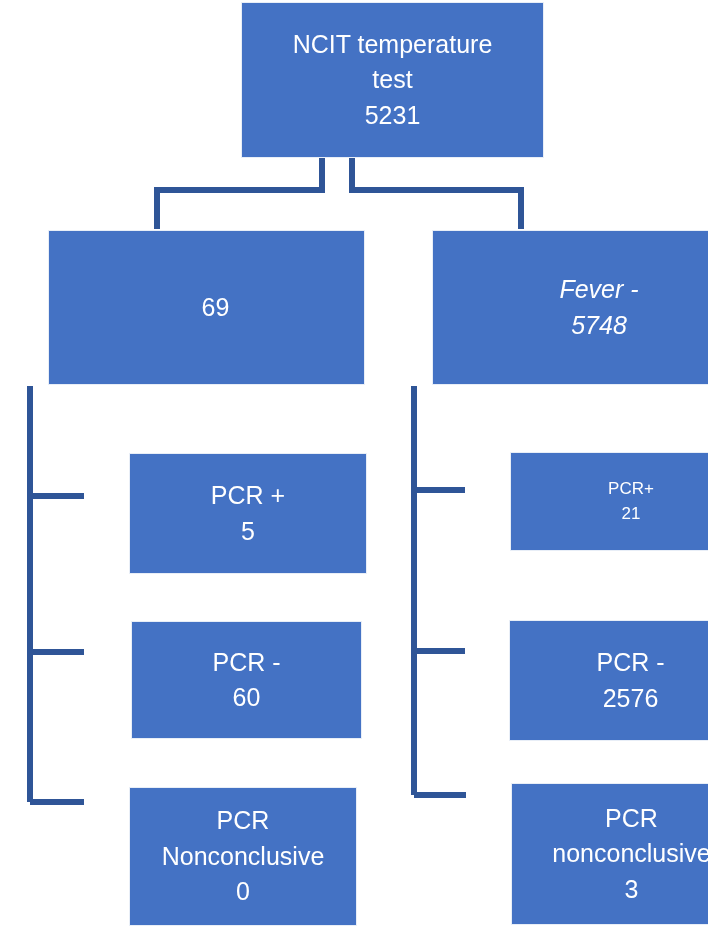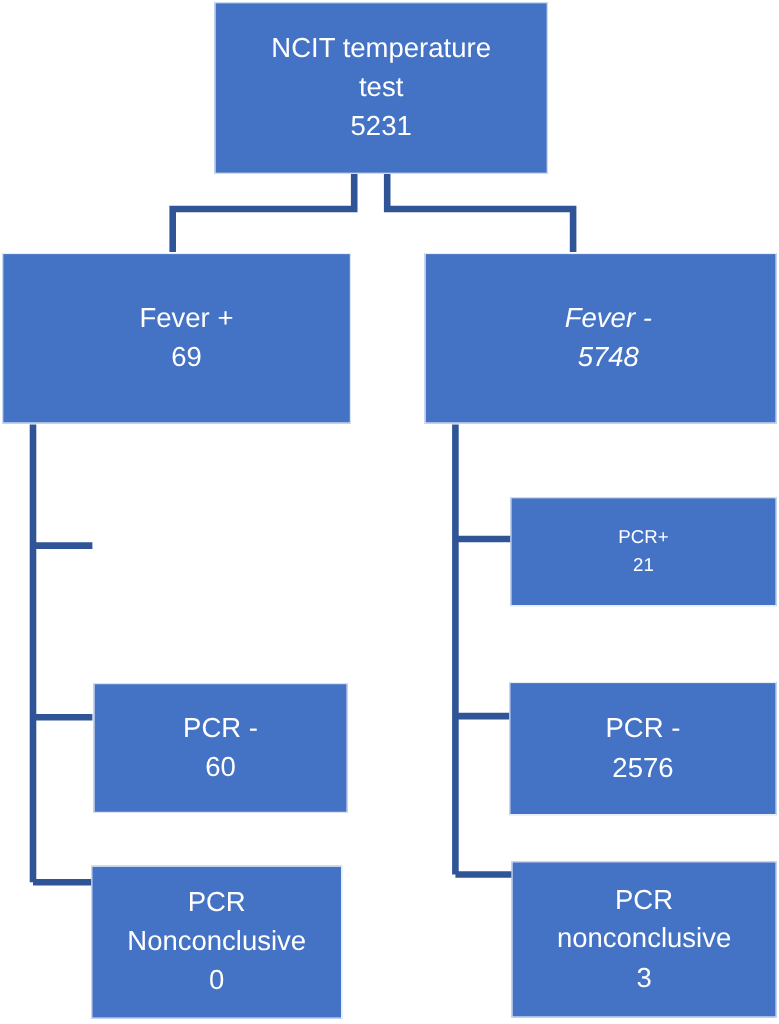--- a/index.html
+++ b/index.html
@@ -30,20 +30,21 @@
     box-sizing: border-box;
     background: #4472C4;
     border: 1px solid #E8EEF7;
     display: flex;
     flex-direction: column;
     align-items: center;
     justify-content: center;
     color: #FFFFFF;
     text-align: center;
     line-height: 1.42;
+    margin-left: 46px;
     -webkit-font-smoothing: antialiased;
   }
   .node .line {
     display: block;
     white-space: nowrap;
   }
   
   #node-root {
     left: 195px;
     top: 2px;
@@ -140,29 +141,32 @@
     </g>
   </svg>
 
   <div class="node" id="node-root">
     <span class="line">NCIT temperature</span>
     <span class="line">test</span>
     <span class="line">5231</span>
   </div>
 
   <div class="node" id="node-fever-pos">
-    <span class="line">Fever +</span>
     <span class="line">69</span>
   </div>
 
   <div class="node" id="node-fever-neg">
     <span class="line">Fever -</span>
     <span class="line">5748</span>
   </div>
 
+  <div class="node" id="node-left-pcr-pos">
+    <span class="line">PCR +</span>
+    <span class="line">5</span>
+  </div>
 
   <div class="node" id="node-left-pcr-neg">
     <span class="line">PCR -</span>
     <span class="line">60</span>
   </div>
 
   <div class="node" id="node-left-pcr-non">
     <span class="line">PCR</span>
     <span class="line">Nonconclusive</span>
     <span class="line">0</span>

